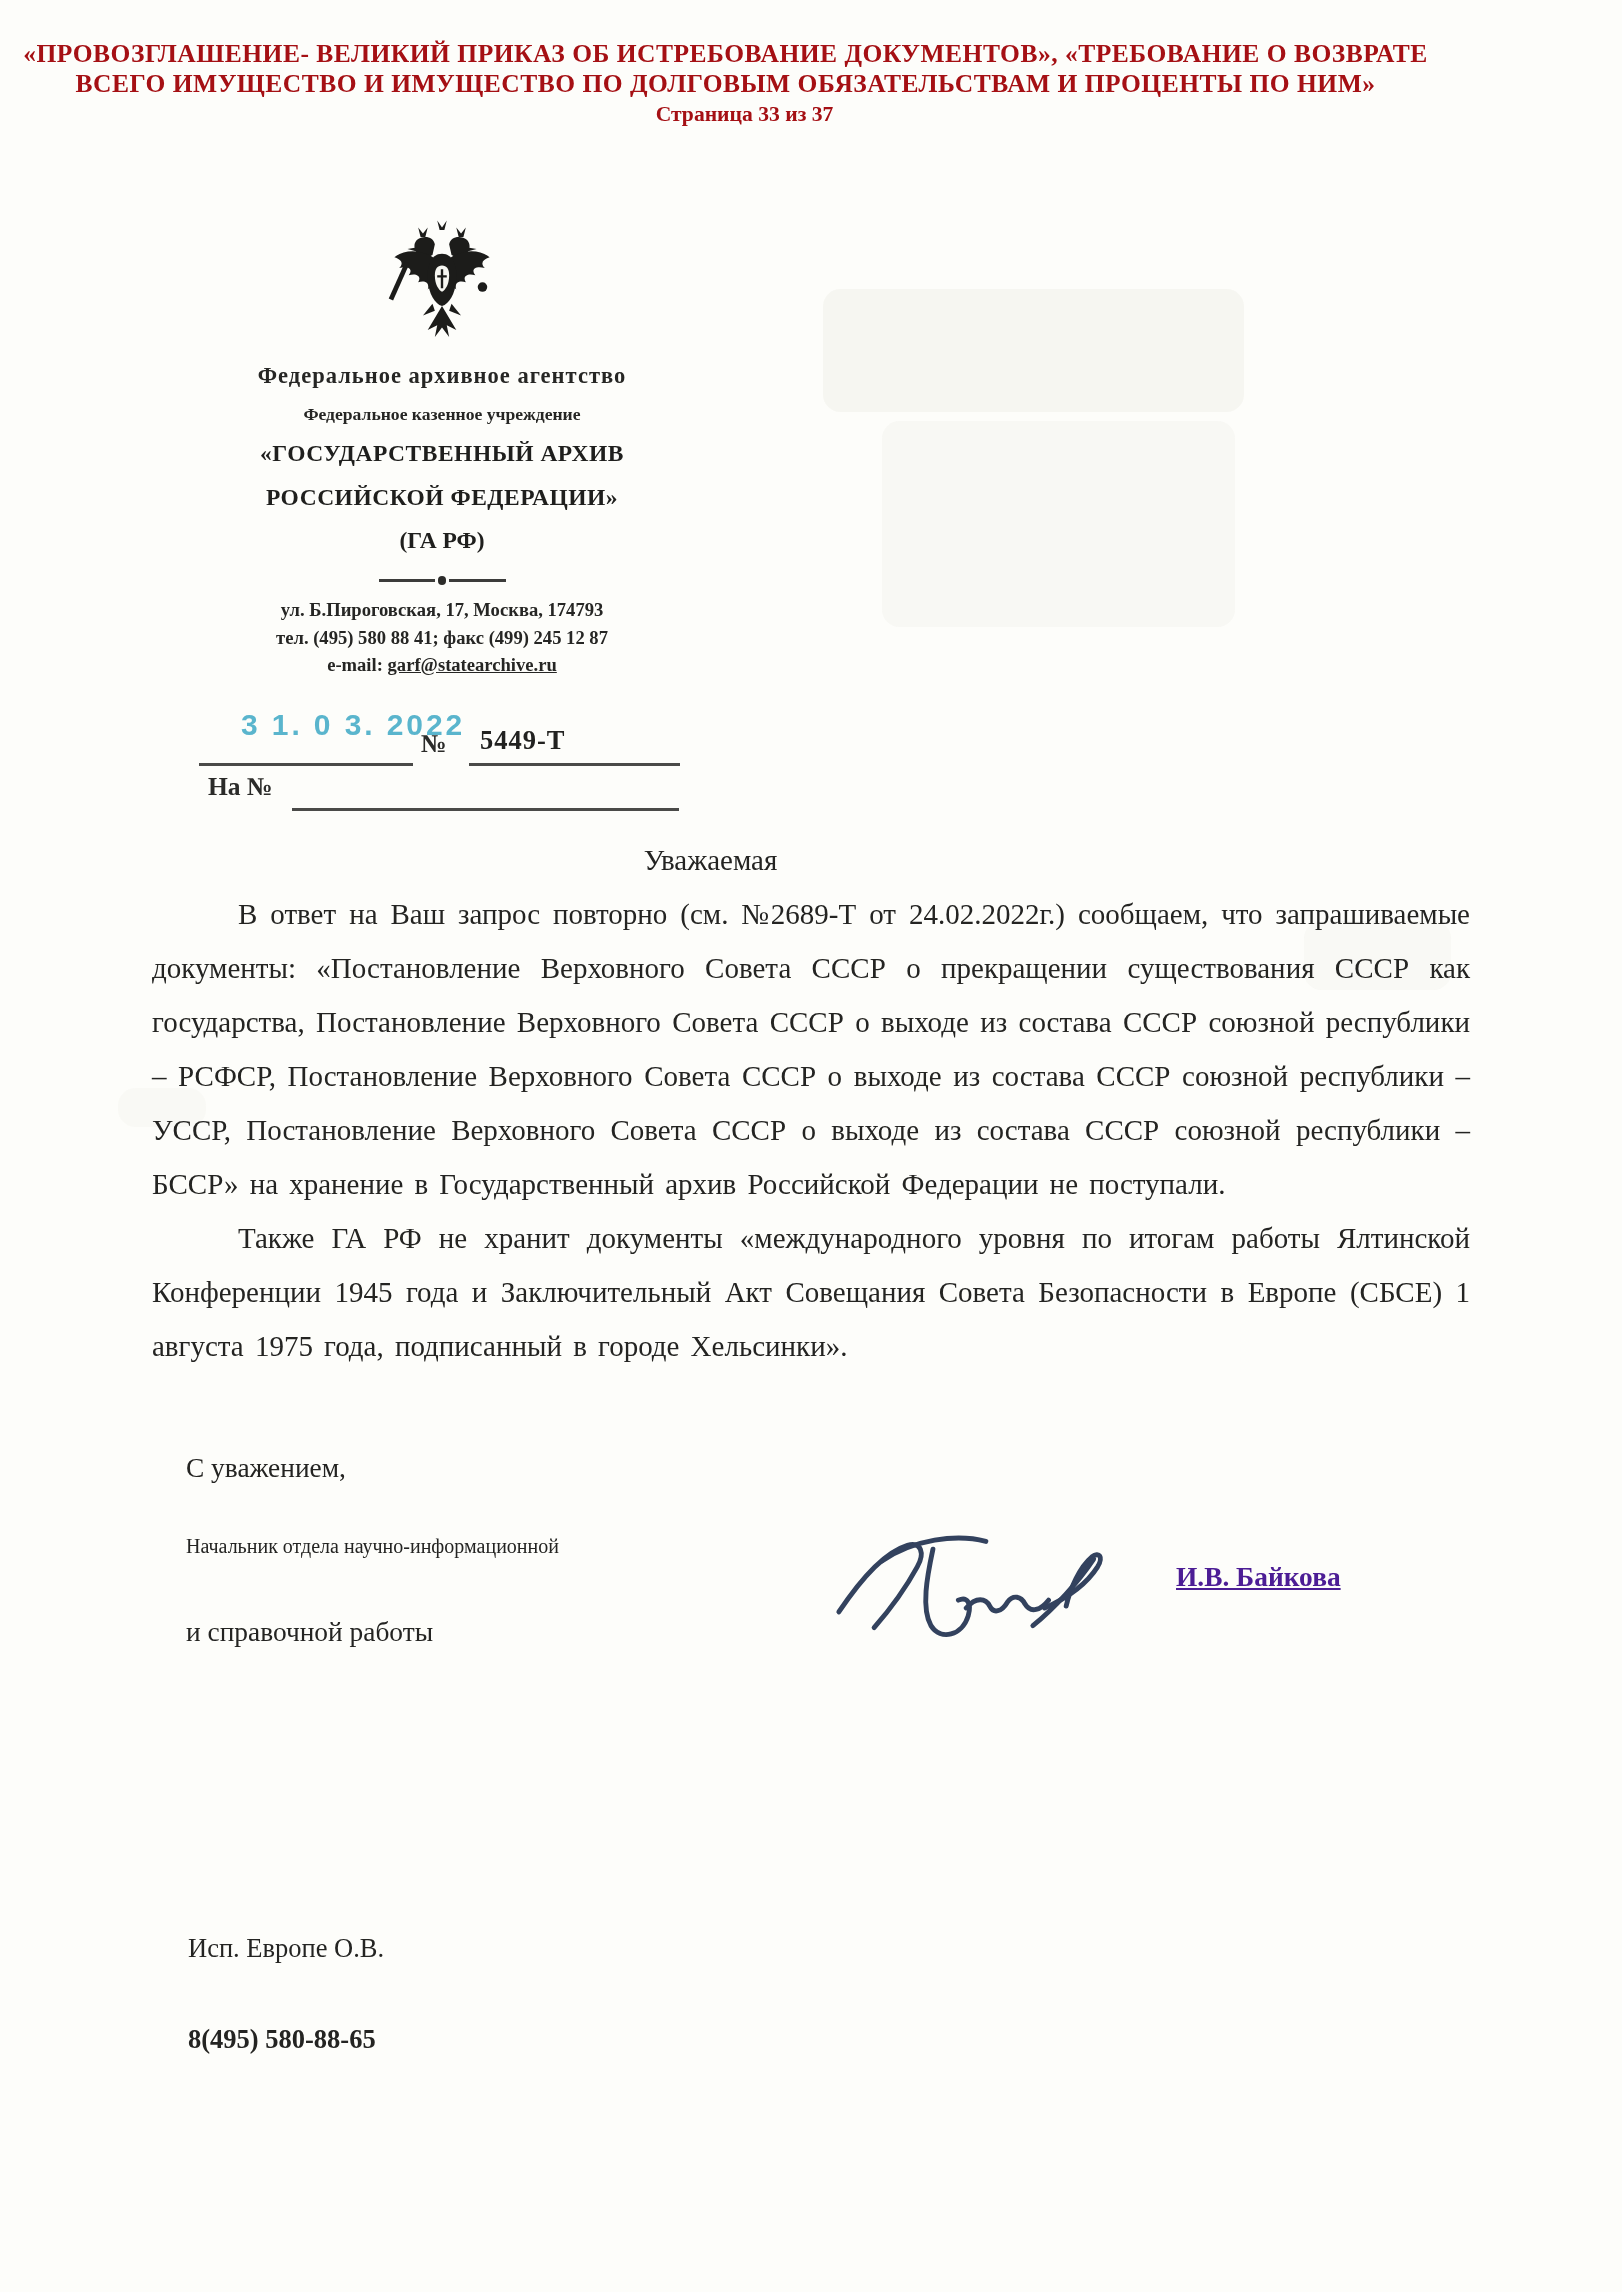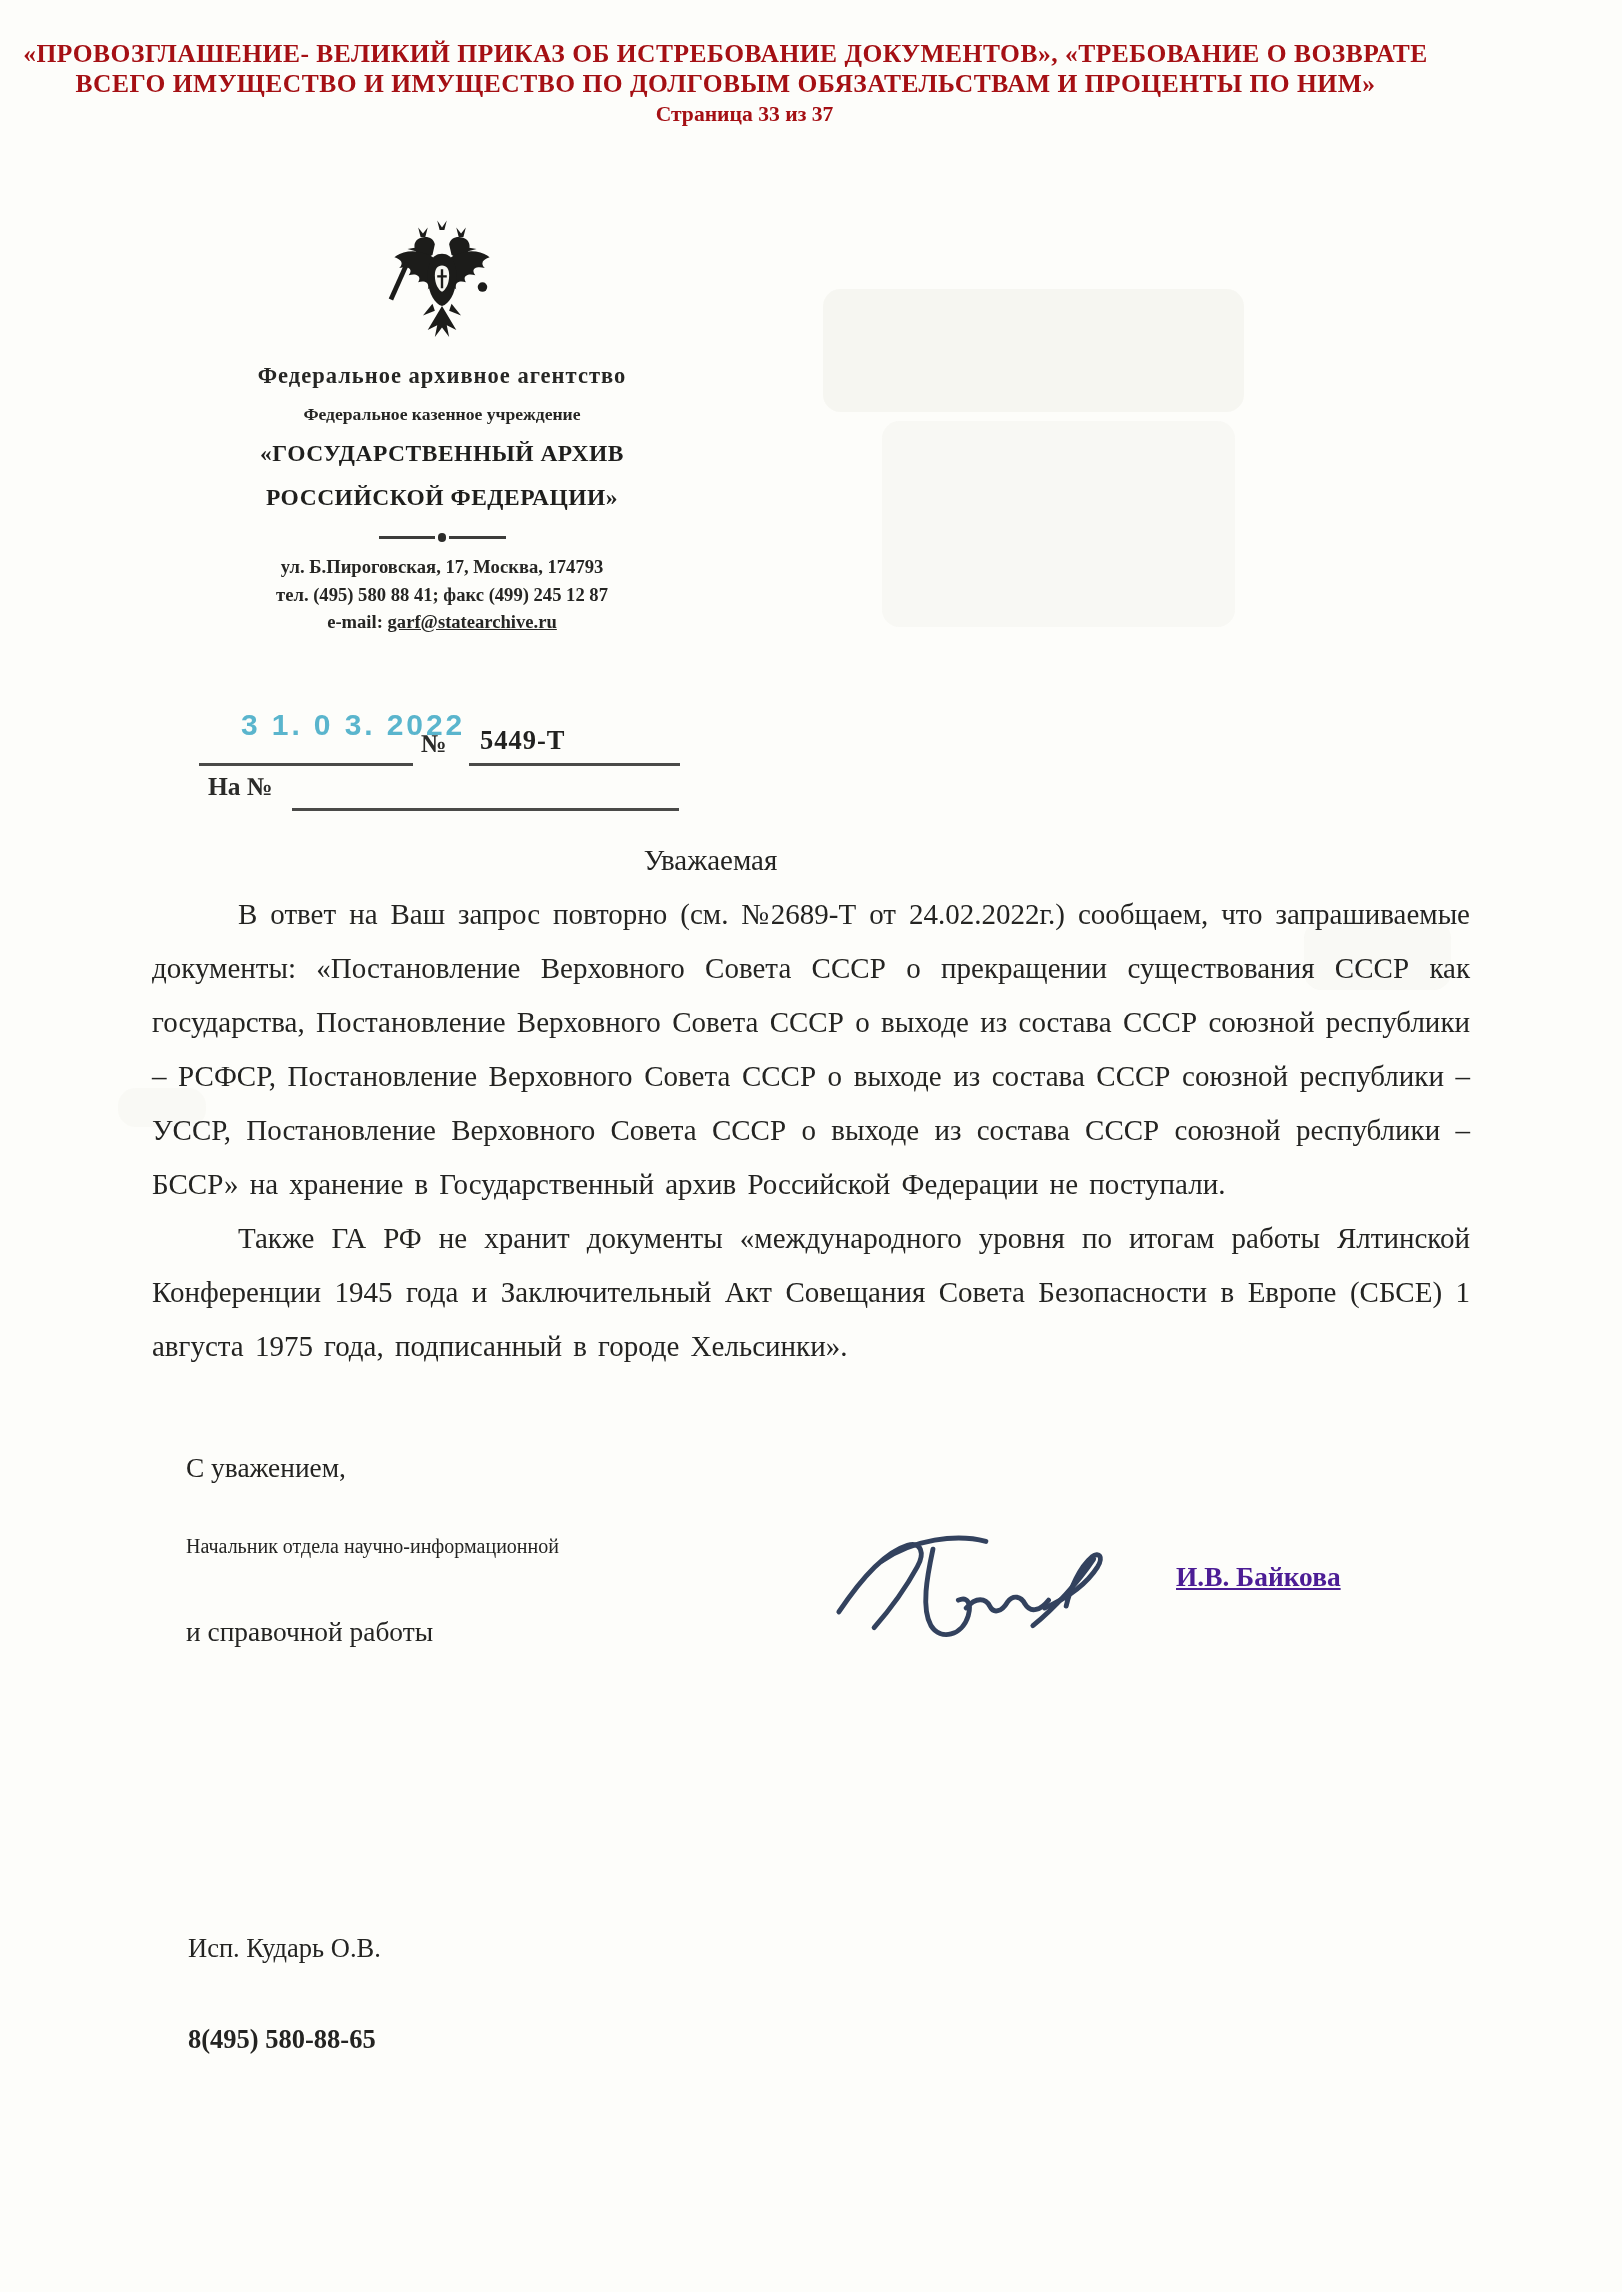--- a/index.html
+++ b/index.html
@@ -126,20 +126,21 @@
     <path d="M50 40 C54 40 56 43 56 48 C56 56 53 60 50 62 C47 60 44 56 44 48 C44 43 46 40 50 40 Z" fill="#f7f7f2"></path>
     <path d="M50 43 L50 59 M46 49 L54 49" stroke="#1c1c1a" stroke-width="2" fill="none"></path>
   </svg>
 
   <div class="agency">Федеральное архивное агентство</div>
   <div class="inst-type">Федеральное казенное учреждение</div>
   <div class="org-name">
     <div>«ГОСУДАРСТВЕННЫЙ АРХИВ</div>
     <div>РОССИЙСКОЙ ФЕДЕРАЦИИ»</div>
   </div>
+  <div class="org-abbr">(ГА РФ)</div>
 
   <div class="divider">
     <span class="ln"></span>
       <span class="dot"></span>
       <span class="ln"></span>
   </div>
 
   <div class="addr">
     <div>ул. Б.Пироговская, 17, Москва, 174793</div>
     <div>тел. (495) 580 88 41; факс (499) 245 12 87</div>
@@ -174,15 +175,15 @@
     <path d="M52 56 C84 34 128 28 158 36"></path>
     <path d="M104 44 C98 72 92 104 102 122 C112 138 134 132 140 112 C144 98 138 92 130 96"></path>
     <path d="M138 104 C148 92 158 94 162 102 C166 110 174 108 180 98 C186 90 194 92 198 100 C204 110 214 106 222 96"></path>
     <path d="M218 104 C236 96 258 84 272 62 C278 52 274 46 266 52 C254 62 244 84 240 102"></path>
     <path d="M206 122 C228 104 252 78 268 54"></path>
   </g>
 </svg>
 
 <div class="abs sig-name">И.В. Байкова</div>
 
-<div class="abs exec-name">Исп. Кударь О.В.</div>
+<div class="abs exec-name">Исп. Европе О.В.</div>
 <div class="abs exec-phone">8(495) 580-88-65</div>
 
 
 </body></html>

